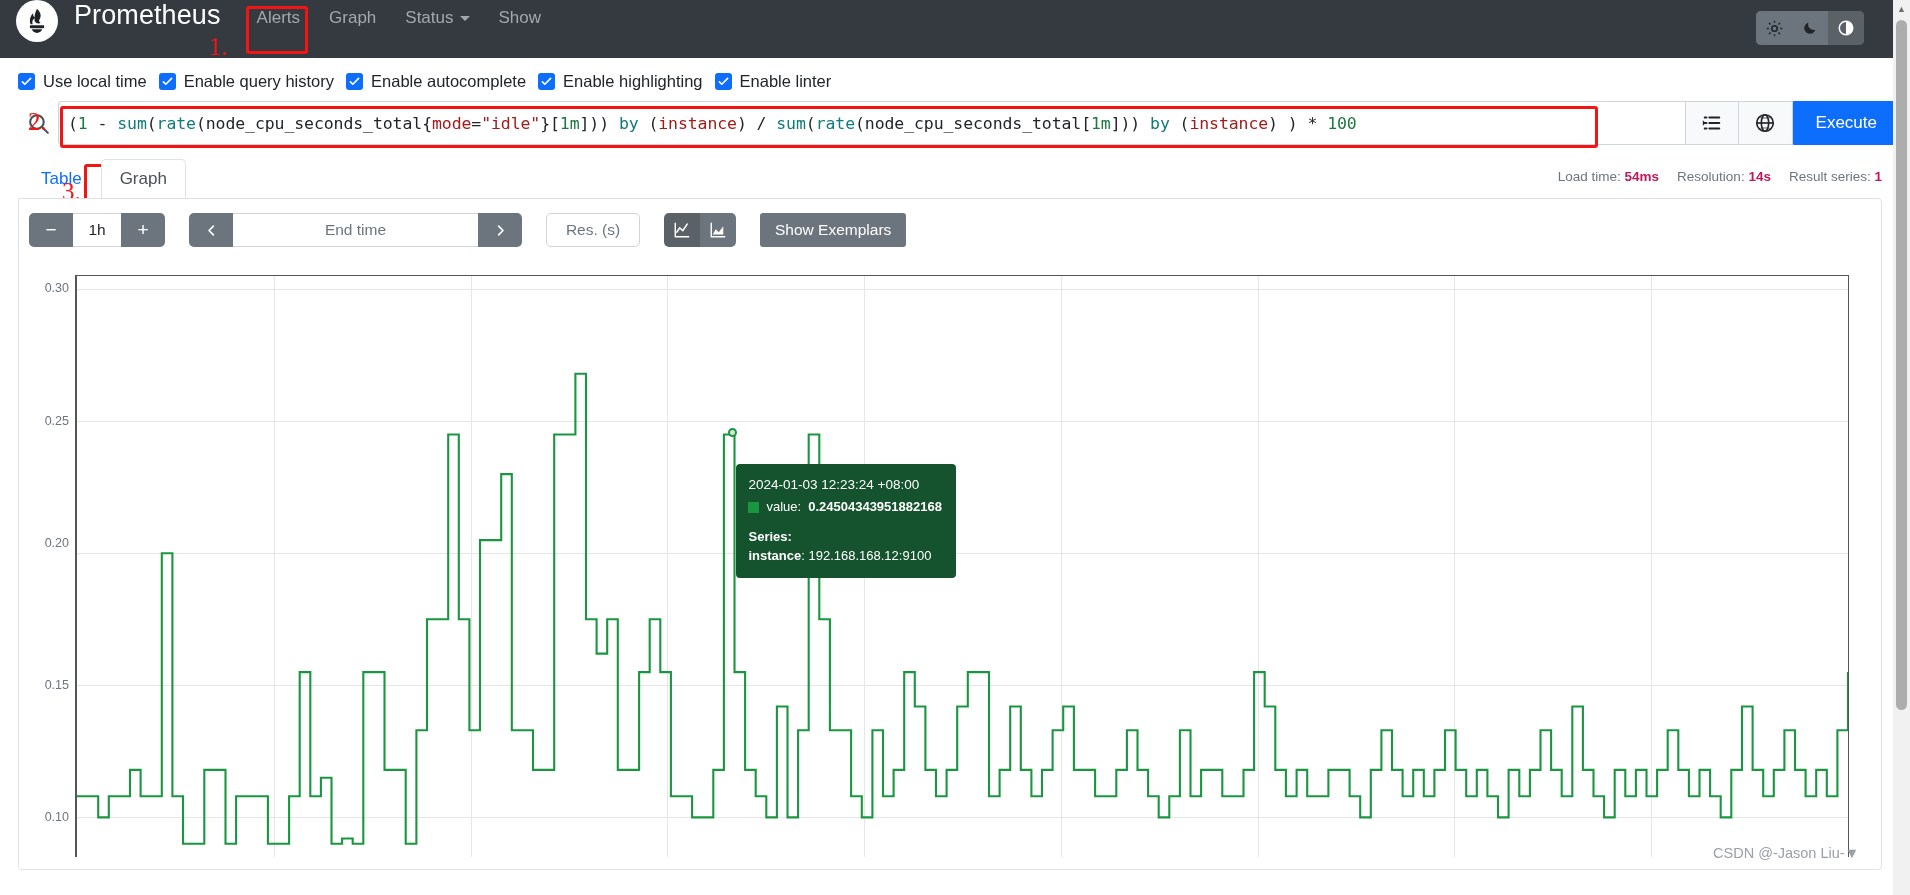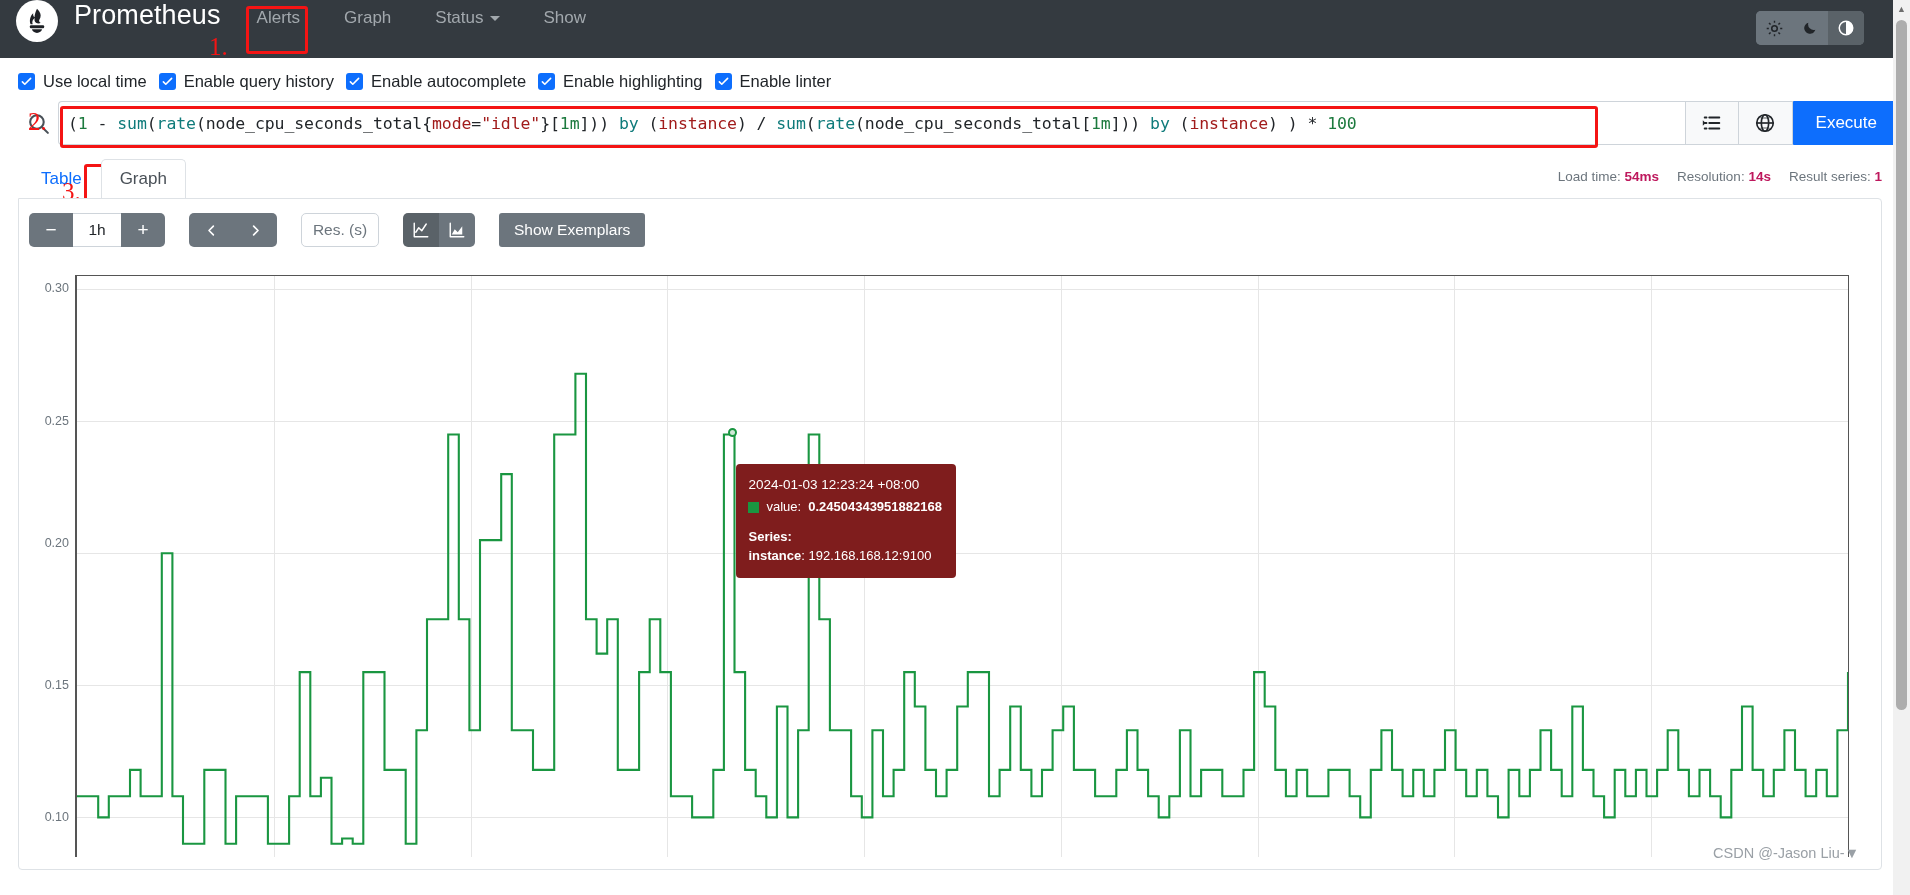--- a/index.html
+++ b/index.html
@@ -16,21 +16,21 @@
     padding:0 14px 0 16px; position:relative;
   }
   .logo {
     width:42px; height:42px; border-radius:50%; background:#fff;
     display:flex; align-items:center; justify-content:center; flex:0 0 auto;
   }
   .brand {
     color:#fff; font-size:27px; margin-left:16px; margin-right:22px;
     letter-spacing:.1px; white-space:nowrap;
   }
-  .navlinks { display:flex; align-items:center; gap:16px; }
+  .navlinks { display:flex; align-items:center; gap:1px; }
   .navlink {
     color:#a2a8ad; font-size:17px; padding:8px 14px; cursor:pointer;
     white-space:nowrap; position:relative; text-decoration:none;
   }
   .navlink.caret::after{
     content:""; display:inline-block; margin-left:6px; vertical-align:middle;
     border-left:5px solid transparent; border-right:5px solid transparent;
     border-top:5px solid #a2a8ad;
   }
   .theme-group {
@@ -122,21 +122,21 @@
     background:#6c757d; color:#fff; border:none; width:44px; height:34px;
     display:flex;align-items:center;justify-content:center; cursor:pointer; font-size:19px;
   }
   .gmid{
     background:#fff; border-top:1px solid #ced4da; border-bottom:1px solid #ced4da;
     min-width:48px; display:flex;align-items:center;justify-content:center;
     font-size:15.5px; color:#212529; padding:0 10px;
   }
   .gmid.wide{ min-width:245px; color:#6c757d; }
   .res-input{
-    width:78px;height:34px;border:1px solid #ced4da;border-radius:5px;background:#fff;
+    width:94px;height:34px;border:1px solid #ced4da;border-radius:5px;background:#fff;
     display:flex;align-items:center;justify-content:center;color:#6c757d;font-size:15.5px;
     margin-left:24px;
   }
   .typegrp{ display:flex; margin-left:24px; border-radius:5px; overflow:hidden;}
   .tbtn{
     width:36px;height:34px;background:#6c757d;color:#fff;display:flex;
     align-items:center;justify-content:center;cursor:pointer;
   }
   .tbtn.active{background:#5a6268;}
   .exemplars{
@@ -153,21 +153,21 @@
   }
   .plot{
     position:absolute; left:48px; right:24px; top:8px; bottom:0;
     border-left:2px solid #555; border-top:1px solid #555; border-right:1px solid #555;
   }
   .gl-h{ position:absolute; left:0; right:0; height:1px; background:#e6e6e6; }
   .gl-v{ position:absolute; top:0; bottom:0; width:1px; background:#e6e6e6; }
 
   
   .tip{
-    position:absolute; background:#7f1d1d; color:#fff; border-radius:4px;
+    position:absolute; background:#14532d; color:#fff; border-radius:4px;
     padding:11px 14px 13px 12px; font-size:13px; line-height:1.45; z-index:20;
     min-width:190px;
   }
   .tip-time{ font-size:13.5px; margin-bottom:3px; }
   .tip-val{ display:flex; align-items:center; gap:7px; }
   .swatch{ width:11px;height:11px;background:#1a9641;display:inline-block;flex:0 0 auto;}
   .tip-series{ font-weight:700; margin-top:11px; }
   .tip-inst b{font-weight:700;}
   .hoverdot{
     position:absolute; width:9px;height:9px;border-radius:50%;
@@ -320,20 +320,21 @@
       <div class="gbtn">−</div>
       <div class="gmid">1h</div>
       <div class="gbtn">+</div>
     </div>
     <div class="grp" style="margin-left:24px;">
       <div class="gbtn">
         <svg width="15" height="15" viewBox="0 0 24 24" fill="none" stroke="#fff" stroke-width="2.6" stroke-linecap="round" stroke-linejoin="round">
             <path d="M15 5l-7 7 7 7"></path>
           </svg>
       </div>
+      <div class="gmid wide">End time</div>
       <div class="gbtn">
         <svg width="15" height="15" viewBox="0 0 24 24" fill="none" stroke="#fff" stroke-width="2.6" stroke-linecap="round" stroke-linejoin="round">
             <path d="M9 5l7 7-7 7"></path>
           </svg>
       </div>
     </div>
     <div class="res-input">Res. (s)</div>
     <div class="typegrp">
       <div class="tbtn active">
         <svg width="18" height="18" viewBox="0 0 24 24" fill="none" stroke="#fff" stroke-width="1.9" stroke-linecap="round" stroke-linejoin="round">

